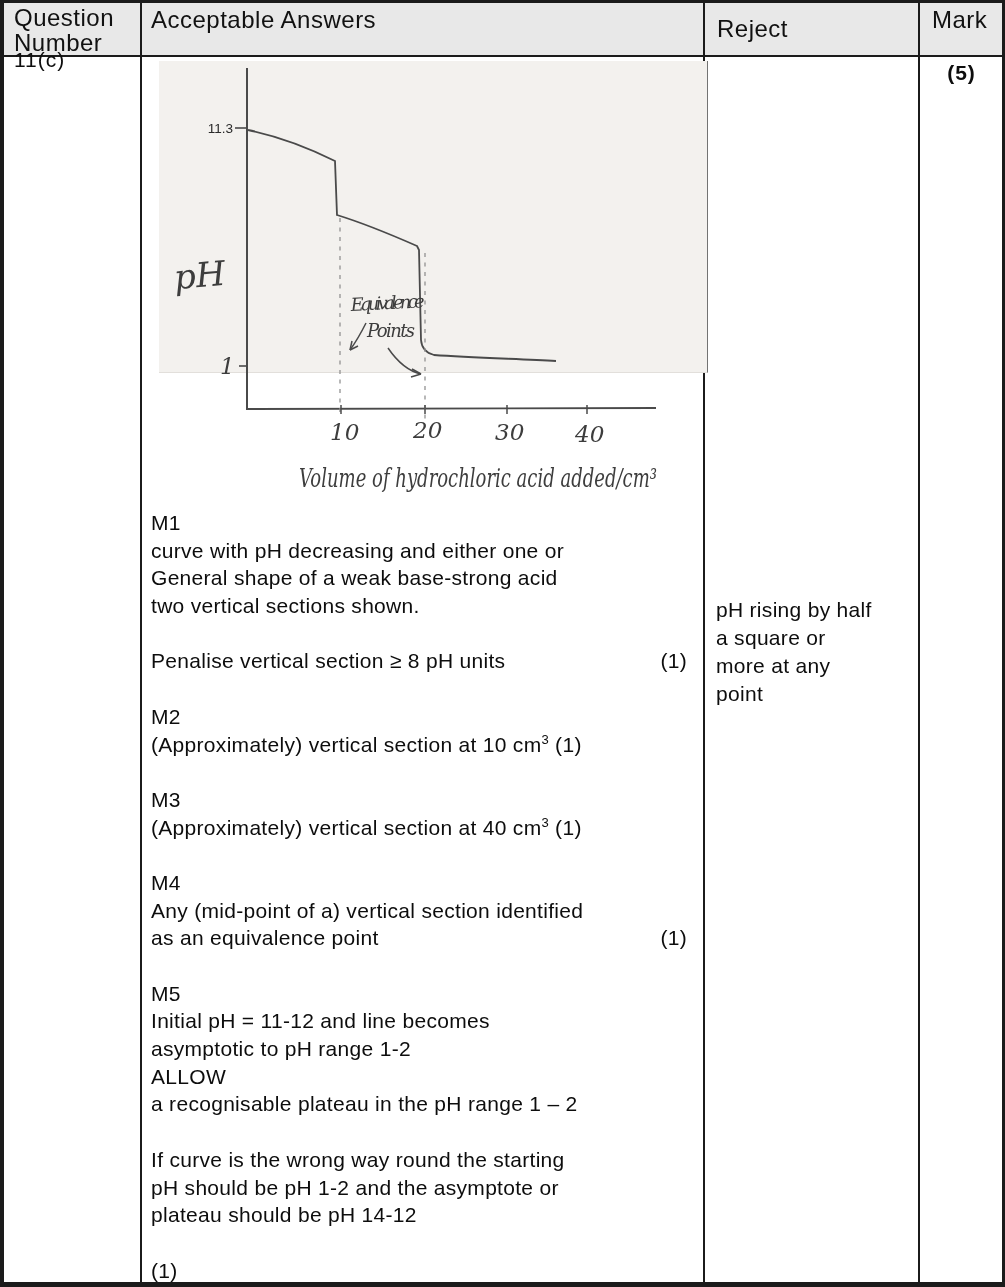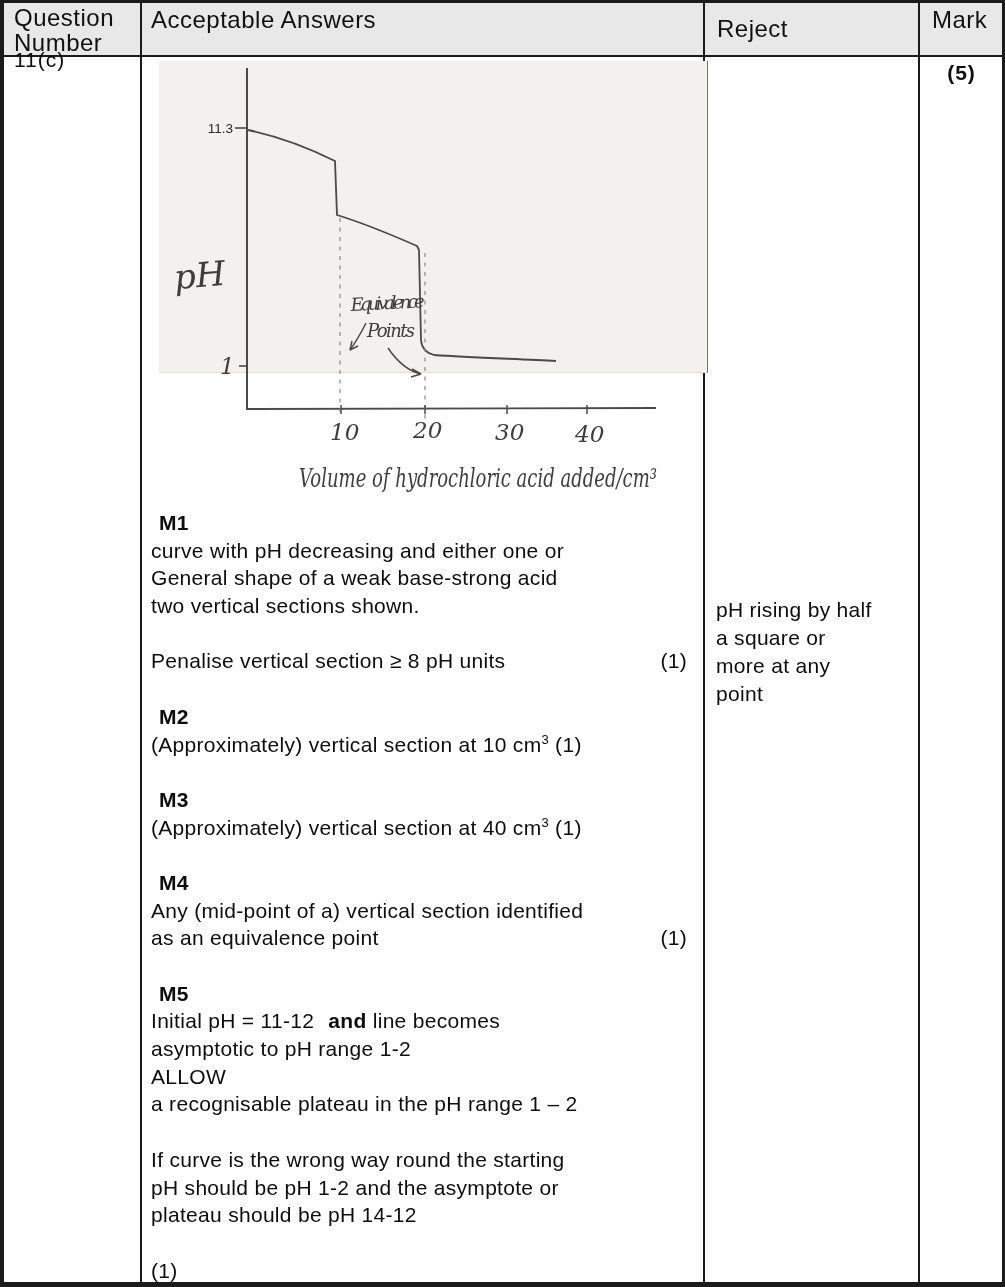--- a/index.html
+++ b/index.html
@@ -4,21 +4,21 @@
 <style>
   html,body{margin:0;padding:0;background:#fff;}
   .page{
     position:relative;width:1005px;height:1287px;background:#ffffff;
     font-family:"Liberation Sans",sans-serif;color:#0d0d0d;overflow:hidden;
   }
   .abs{position:absolute;box-sizing:border-box;}
   .bline{background:#1b1b1b;}
   .hdr-bg{left:0;top:0;width:1005px;height:55px;background:#e8e8e8;}
   .hdr-label{font-size:24px;letter-spacing:0.5px;line-height:25px;color:#111;}
-  .b{font-weight:bold;margin-left:8px;}
+  .b{font-weight:normal;}
   .qn{left:14px;top:48px;font-size:21px;font-weight:normal;letter-spacing:1px;}
   .mark5{left:918px;top:61px;width:87px;text-align:center;font-size:21px;font-weight:bold;letter-spacing:1px;}
   .scan{
     left:143px;top:61px;width:549px;height:312px;
     background:#f3f1ee;border-right:1px solid #737373;border-bottom:1px solid #e2dfdb;margin-left:16px;
   }
   .answers{left:151px;top:509px;width:536px;font-size:21px;letter-spacing:0.3px;}
   .line{height:27.7px;line-height:27.7px;white-space:nowrap;}
   .line.split{display:flex;justify-content:space-between;}
   sup{font-size:0.62em;vertical-align:super;line-height:0;}

